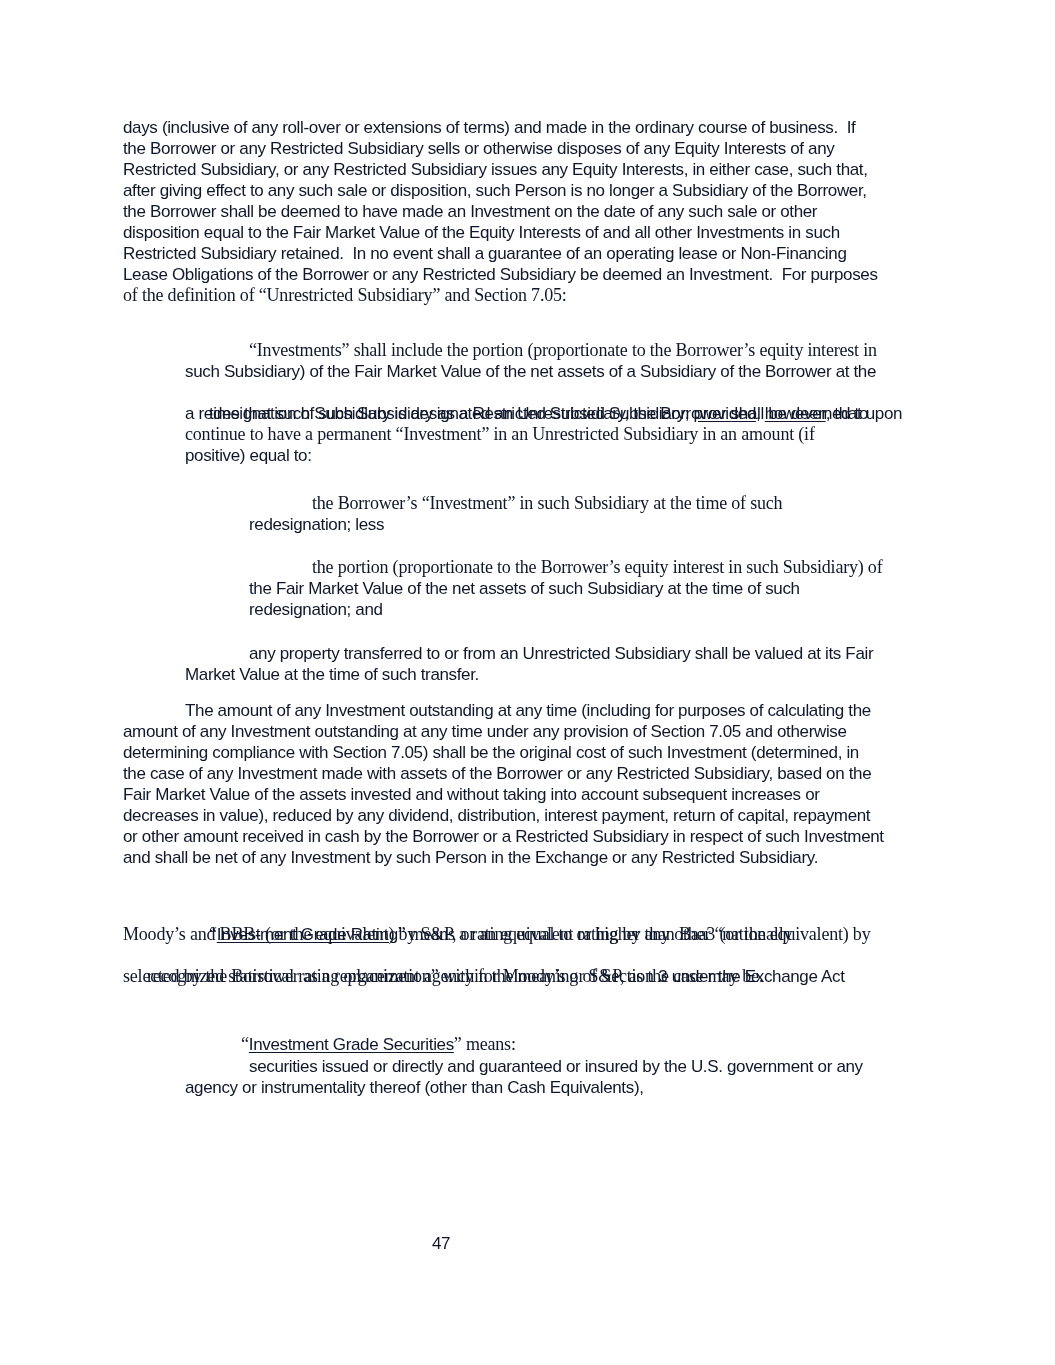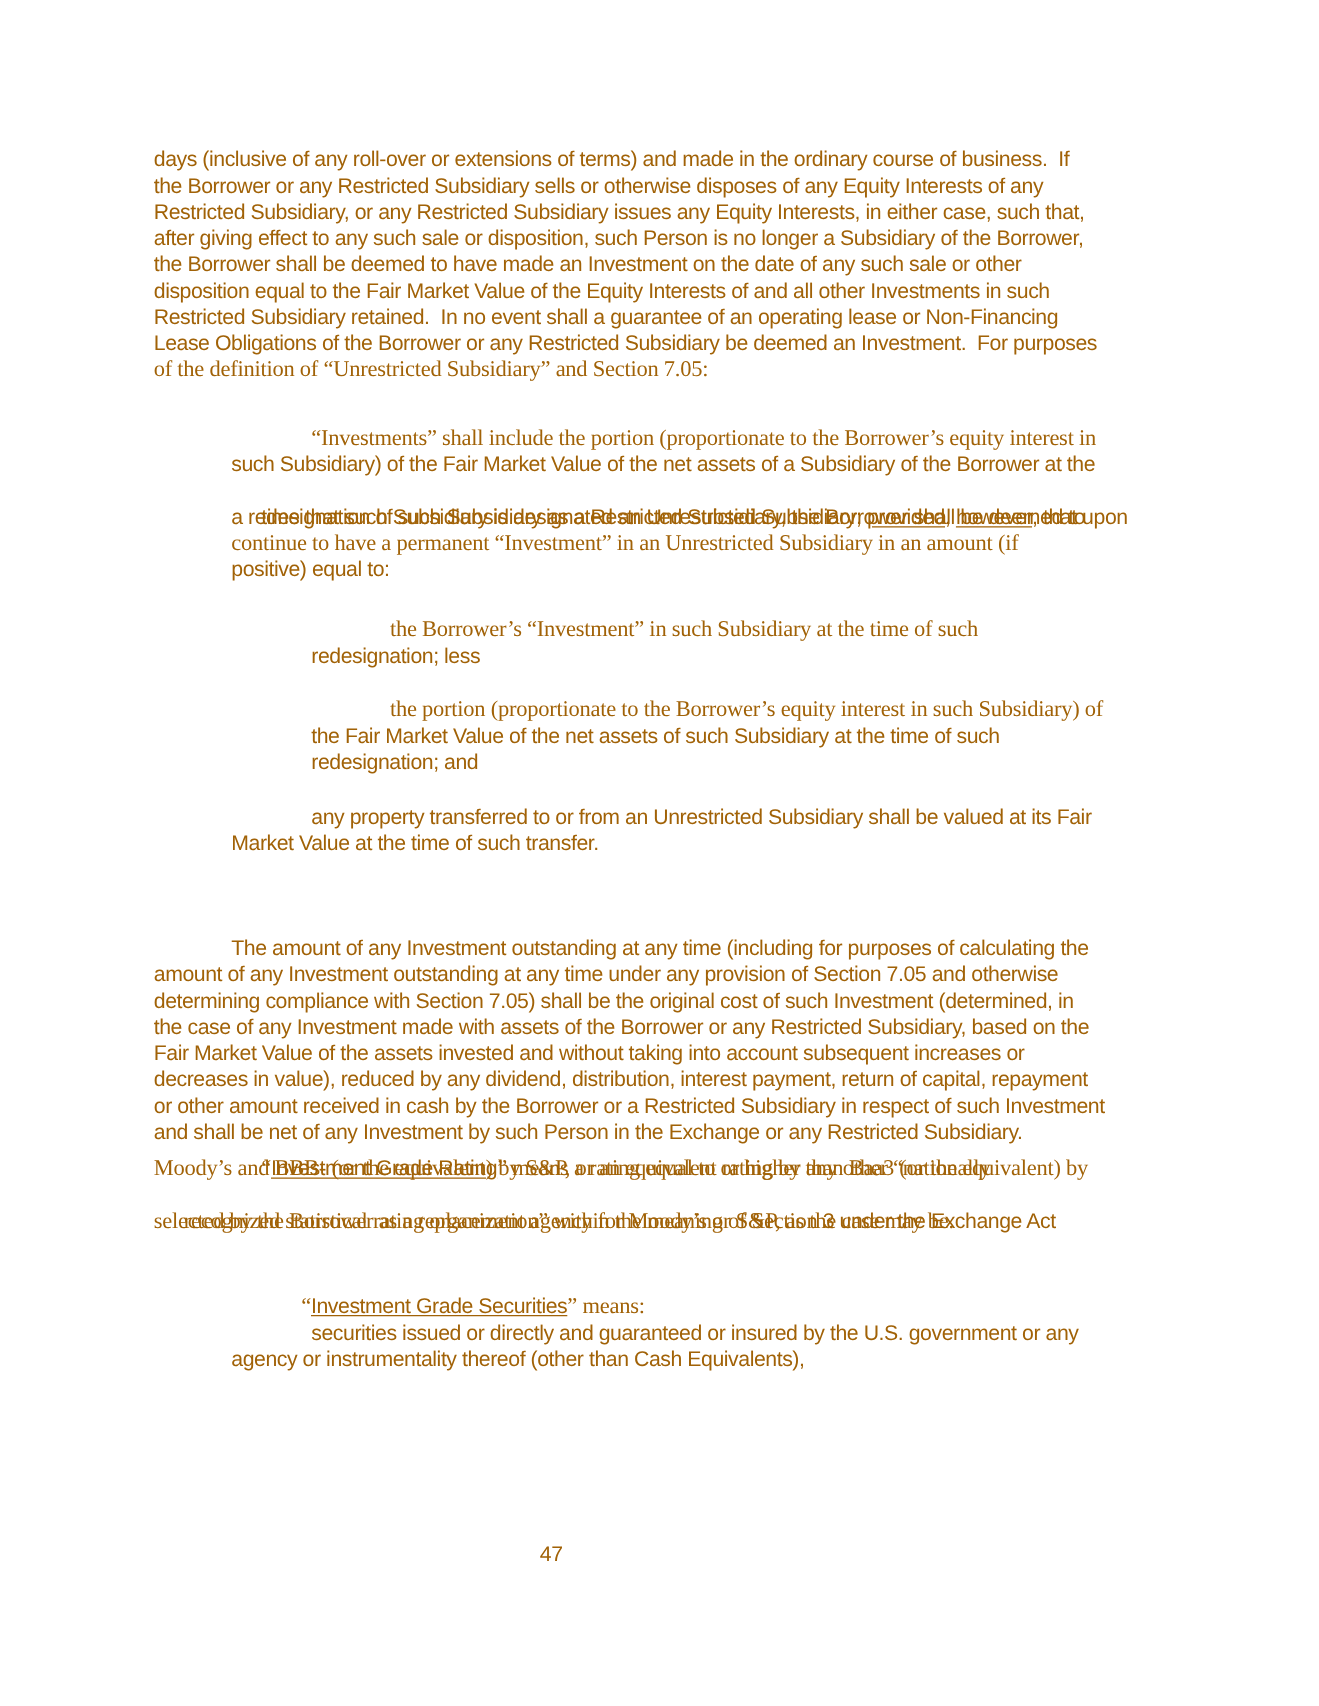--- a/index.html
+++ b/index.html
@@ -2,37 +2,37 @@
 <html><head>
 <meta charset="utf-8">
 <style>
   html,body{margin:0;padding:0;background:#ffffff;}
   .sheet{
     position:relative;
     width:1055px;
     height:1365px;
     background:#ffffff;
     overflow:hidden;
-    color:#a16207;
+    color:#0f172a;
   }
   .para{position:absolute;left:0;width:1055px;}
   .ln{white-space:pre;line-height:21px;height:21px;}
   .sans{font-family:"Liberation Sans","DejaVu Sans",sans-serif;font-size:17px;letter-spacing:-0.35px;}
   .serif{font-family:"Liberation Serif","DejaVu Serif",serif;font-size:18px;letter-spacing:-0.2px;}
   .u{text-decoration:underline;text-underline-offset:2px;margin-top:28px;}
   .i0{padding-left:123px;}
   .i1{padding-left:185px;}
   .i2{padding-left:249px;}
   .i3{padding-left:312px;}
   #p1{top:117px;}
   #p2{top:340px;}
   #p3{top:493px;}
   #p4{top:557px;}
   #p5{top:643px;}
-  #p6{top:748px;}
+  #p6{top:700px;}
   #p7{top:903px;}
   #p8{top:1013px;padding-left:32px;}
   #p9{top:1056px;}
   #p10{top:1119px;}
   .pagenum{position:absolute;top:1233px;left:0;width:882px;text-align:center;}
 </style>
 </head>
 <body>
 
 <div class="sheet">

